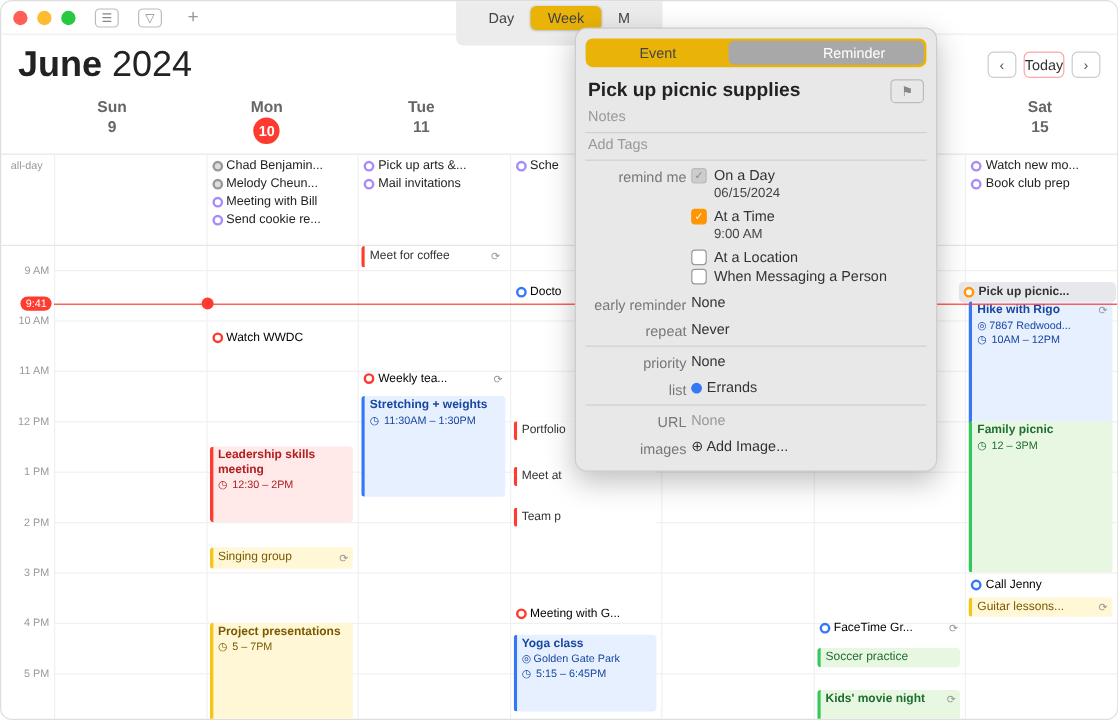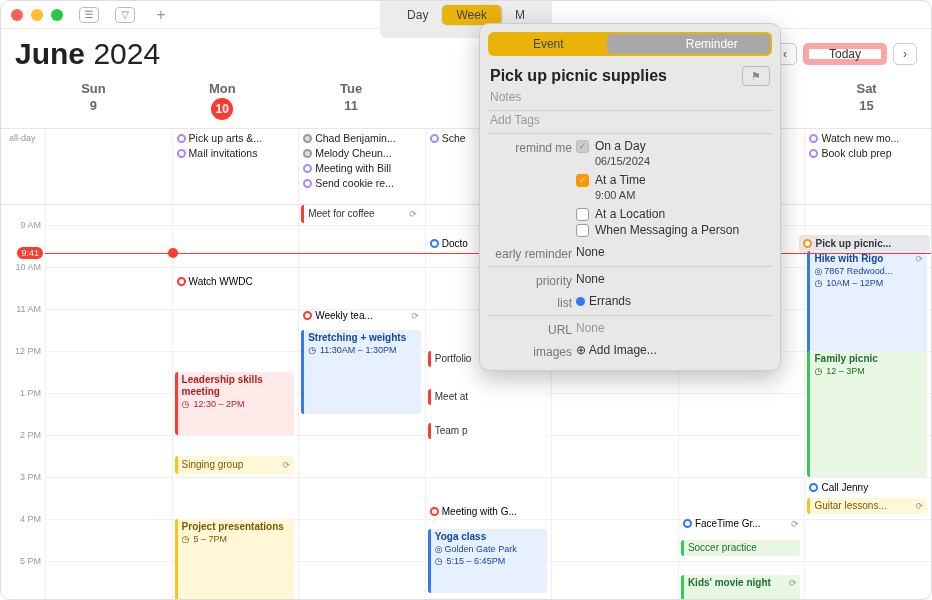--- a/index.html
+++ b/index.html
@@ -9,21 +9,21 @@
 .tc-red { background:#ff5f57;} .tc-yel{background:#febc2e;} .tc-grn{background:#28c840;}
 .tb-icon { width:20px; height:16px; border:1px solid #bbb; border-radius:4px; margin-left:8px; display:flex; align-items:center; justify-content:center; color:#888; font-size:10px;}
 .view-seg { position:absolute; left:50%; transform:translateX(-50%); display:flex; background:#ececec; border-radius:6px; padding:13px; font-size:12px;}
 .view-seg span { padding:3px 14px; border-radius:5px; color:#444;}
 .view-seg .sel { background:#eab308; box-shadow:0 0 2px rgba(0,0,0,.2);}
 .header-row { display:flex; align-items:center; padding:8px 14px 4px 14px; }
 .month-title { font-size:30px; font-weight:300; color:#222; }
 .month-title b { font-weight:700; }
 .nav-right { margin-left:auto; display:flex; gap:6px; align-items:center;}
 .nav-btn { width:24px; height:22px; border:1px solid #ccc; border-radius:5px; display:flex; align-items:center; justify-content:center; color:#555; font-size:12px;}
-.nav-today { height:22px; border:6px solid #fca5a5; border-radius:5px; padding:0 20px; font-size:12px; display:flex; align-items:center; color:#333;}
+.nav-today { height:22px; border:1px solid #fca5a5; border-radius:5px; padding:0 0; font-size:12px; display:flex; align-items:center; color:#333;}
 .day-head { display:flex; padding:0 0 0 28px; border-bottom:1px solid #e6e6e6;font-weight:bold;}
 .day-head > div { flex:1; text-align:center; font-size:13px; color:#666; padding:6px 0 8px 0; display:flex; flex-direction:column; align-items:center; gap:2px;}
 .day-today .num { background:#ff3b30; color:#fff; border-radius:50%; width:22px; height:22px; display:flex; align-items:center; justify-content:center; font-size:12px;}
 .allday-row { display:flex; padding:0 0 0 4px; border-bottom:1px solid #e6e6e6; font-size:10.5px; min-height:76px;}
 .allday-label { width:40px; font-size:9px; color:#999; padding:4px;}
 .allday-col { flex:1; border-left:1px solid #f0f0f0; padding:2px 2px; display:flex; flex-direction:column; gap:1px;}
 .ad-event { display:flex; align-items:center; gap:3px; padding:1px 2px; white-space:nowrap; overflow:hidden; text-overflow:ellipsis; color:#222;}
 .dot { width:9px; height:9px; border-radius:50%; border:2px solid #a78bfa; flex-shrink:0; display:inline-block;}
 .dot.purple{border-color:#a78bfa;} .dot.grey{border-color:#999; background:#ddd;}
 .grid-wrap { position:relative; height:440px; overflow:hidden;}
@@ -116,44 +116,44 @@
       <span>Sat</span>
       <span>15</span>
     </div>
 </div>
 
 <div class="allday-row">
   <div class="allday-label">all-day</div>
   <div class="allday-col"></div>
   <div class="allday-col">
     <div class="ad-event">
-        <span class="dot purple"></span>
-        <span>Pick up arts &amp;...</span>
-      </div>
-    <div class="ad-event">
-        <span class="dot purple"></span>
-        <span>Mail invitations</span>
-      </div>
-  </div>
-  <div class="allday-col">
-    <div class="ad-event">
         <span class="dot grey"></span>
         <span>Chad Benjamin...</span>
       </div>
     <div class="ad-event">
         <span class="dot grey"></span>
         <span>Melody Cheun...</span>
       </div>
     <div class="ad-event">
         <span class="dot purple"></span>
         <span>Meeting with Bill</span>
       </div>
     <div class="ad-event">
         <span class="dot purple"></span>
         <span>Send cookie re...</span>
+      </div>
+  </div>
+  <div class="allday-col">
+    <div class="ad-event">
+        <span class="dot purple"></span>
+        <span>Pick up arts &amp;...</span>
+      </div>
+    <div class="ad-event">
+        <span class="dot purple"></span>
+        <span>Mail invitations</span>
       </div>
   </div>
   <div class="allday-col">
     <div class="ad-event">
         <span class="dot purple"></span>
         <span>Sche</span>
       </div>
   </div>
   <div class="allday-col"></div>
   <div class="allday-col"></div>
@@ -351,20 +351,24 @@
       <div class="po-chk">
           <span class="chkbox"></span>
           <span>When Messaging a Person</span>
         </div>
     </div>
   </div>
   <div class="po-row">
     <div class="po-label">early reminder</div>
     <div class="po-val">None</div>
   </div>
+  <div class="po-row">
+    <div class="po-label">repeat</div>
+    <div class="po-val">Never</div>
+  </div>
   <div class="po-hr"></div>
   <div class="po-row">
     <div class="po-label">priority</div>
     <div class="po-val">None</div>
   </div>
   <div class="po-row">
     <div class="po-label">list</div>
     <div class="po-val"><span class="list-dot"></span><span>Errands</span></div>
   </div>
   <div class="po-hr"></div>

